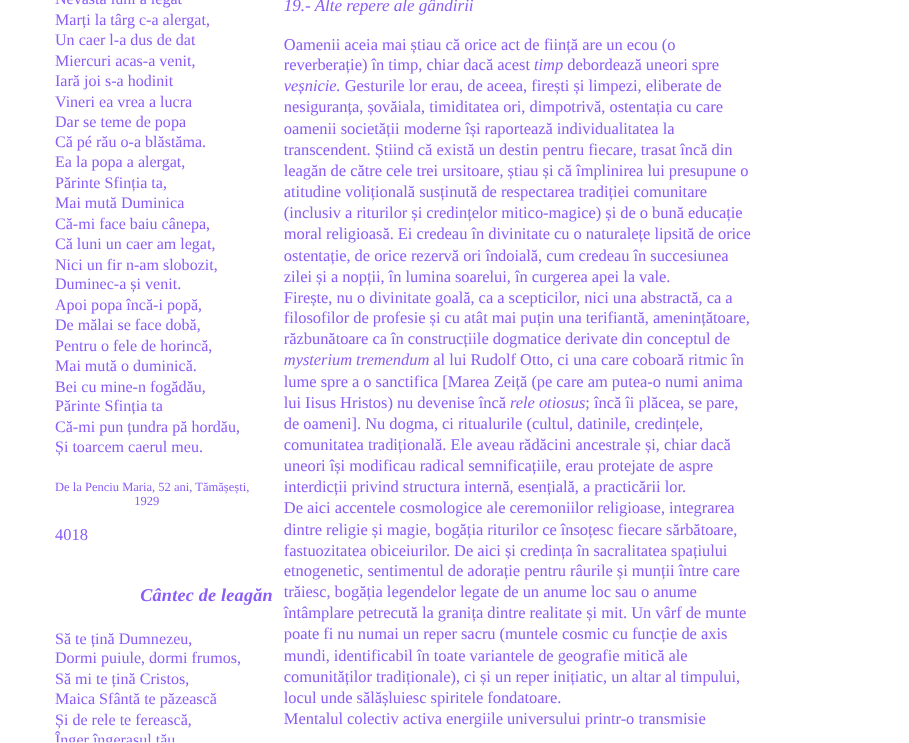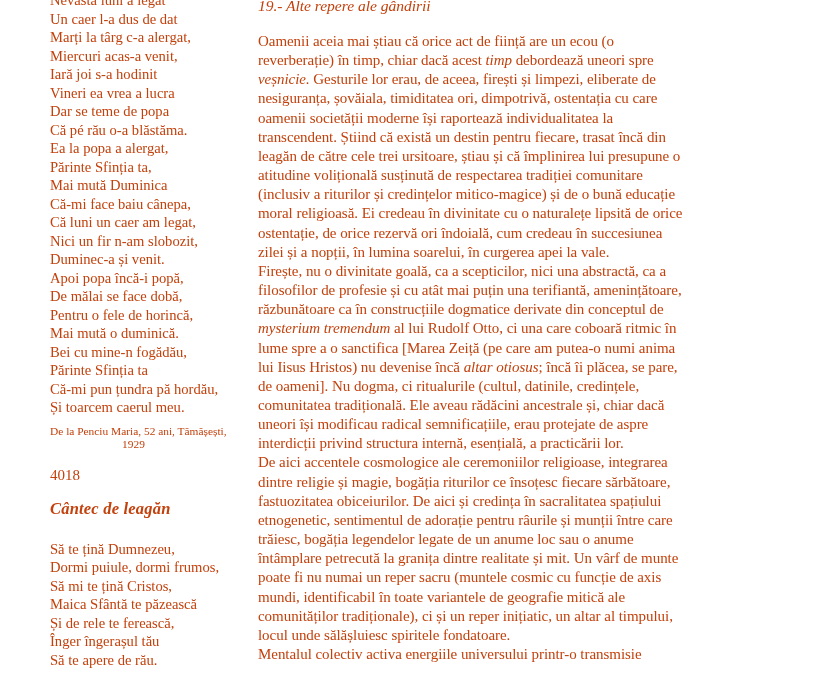--- a/index.html
+++ b/index.html
@@ -1,49 +1,49 @@
 <!DOCTYPE html>
 <html><head>
 <meta charset="utf-8">
 <style>
   html,body{margin:0;padding:0;background:#ffffff;}
   .page{
     position:relative;
     width:826px;height:675px;
     overflow:hidden;
     background:#ffffff;
-    color:#c2410c;
+    color:#8b5cf6;
     font-family:"Liberation Serif","DejaVu Serif",serif;
   }
   .col{position:absolute;}
   
   .left{left:50px;top:-9px;width:200px;font-size:14.6px;}
   .left .line{line-height:18.5px;white-space:pre;}
-  .attr{font-size:11.4px;line-height:13px;margin-top:8px;white-space:pre;}
+  .attr{font-size:11.4px;line-height:13px;margin-top:20px;white-space:pre;}
   .attr-year{font-size:11.4px;line-height:13px;text-align:center;padding-right:33px;}
   .poem-number{margin-top:15px;font-size:15px;line-height:18px;text-align:left;width:198px;}
-  .poem-title{margin-top:15px;font-size:16.5px;line-height:20px;font-weight:bold;font-style:italic;text-align:left;width:198px;letter-spacing:.2px;}
+  .poem-title{margin-top:35px;font-size:16.5px;line-height:20px;font-weight:bold;font-style:italic;text-align:right;width:198px;letter-spacing:.2px;}
   .lullaby{margin-top:21px;}
   
   .right{left:258px;top:-3px;width:566px;font-size:15px;letter-spacing:-.05px;}
   .section-heading{font-style:italic;font-size:15.6px;line-height:18px;white-space:pre;}
   .rbody{margin-top:17px;}
   .right .line{line-height:19.15px;white-space:pre;font-family:Liberation Serif, serif;}
   .it{font-style:italic;}
 </style>
 </head>
 <body>
 
 <div class="page">
 
   <div class="col left">
     <div class="poem">
         <div class="line">Nevasta luni a legat</div>
+        <div class="line">Marți la târg c-a alergat,</div>
         <div class="line">Un caer l-a dus de dat</div>
-        <div class="line">Marți la târg c-a alergat,</div>
         <div class="line">Miercuri acas-a venit,</div>
         <div class="line">Iară joi s-a hodinit</div>
         <div class="line">Vineri ea vrea a lucra</div>
         <div class="line">Dar se teme de popa</div>
         <div class="line">Că pé rău o-a blăstăma.</div>
         <div class="line">Ea la popa a alergat,</div>
         <div class="line">Părinte Sfinția ta,</div>
         <div class="line">Mai mută Duminica</div>
         <div class="line">Că-mi face baiu cânepa,</div>
         <div class="line">Că luni un caer am legat,</div>
@@ -86,21 +86,21 @@
         <div class="line">atitudine volițională susținută de respectarea tradiției comunitare</div>
         <div class="line">(inclusiv a riturilor și credințelor mitico-magice) și de o bună educație</div>
         <div class="line">moral religioasă. Ei credeau în divinitate cu o naturalețe lipsită de orice</div>
         <div class="line">ostentație, de orice rezervă ori îndoială, cum credeau în succesiunea</div>
         <div class="line">zilei și a nopții, în lumina soarelui, în curgerea apei la vale.</div>
         <div class="line">Firește, nu o divinitate goală, ca a scepticilor, nici una abstractă, ca a</div>
         <div class="line">filosofilor de profesie și cu atât mai puțin una terifiantă, amenințătoare,</div>
         <div class="line">răzbunătoare ca în construcțiile dogmatice derivate din conceptul de</div>
         <div class="line"><span class="it">mysterium tremendum</span><span> al lui Rudolf Otto, ci una care coboară ritmic în</span></div>
         <div class="line">lume spre a o sanctifica [Marea Zeiță (pe care am putea-o numi anima</div>
-        <div class="line"><span>lui Iisus Hristos) nu devenise încă </span><span class="it">altar otiosus</span><span>; încă îi plăcea, se pare,</span></div>
+        <div class="line"><span>lui Iisus Hristos) nu devenise încă </span><span class="it">rele otiosus</span><span>; încă îi plăcea, se pare,</span></div>
         <div class="line">de oameni]. Nu dogma, ci ritualurile (cultul, datinile, credințele,</div>
         <div class="line">comunitatea tradițională. Ele aveau rădăcini ancestrale și, chiar dacă</div>
         <div class="line">uneori își modificau radical semnificațiile, erau protejate de aspre</div>
         <div class="line">interdicții privind structura internă, esențială, a practicării lor.</div>
         <div class="line">De aici accentele cosmologice ale ceremoniilor religioase, integrarea</div>
         <div class="line">dintre religie și magie, bogăția riturilor ce însoțesc fiecare sărbătoare,</div>
         <div class="line">fastuozitatea obiceiurilor. De aici și credința în sacralitatea spațiului</div>
         <div class="line">etnogenetic, sentimentul de adorație pentru râurile și munții între care</div>
         <div class="line">trăiesc, bogăția legendelor legate de un anume loc sau o anume</div>
         <div class="line">întâmplare petrecută la granița dintre realitate și mit. Un vârf de munte</div>

